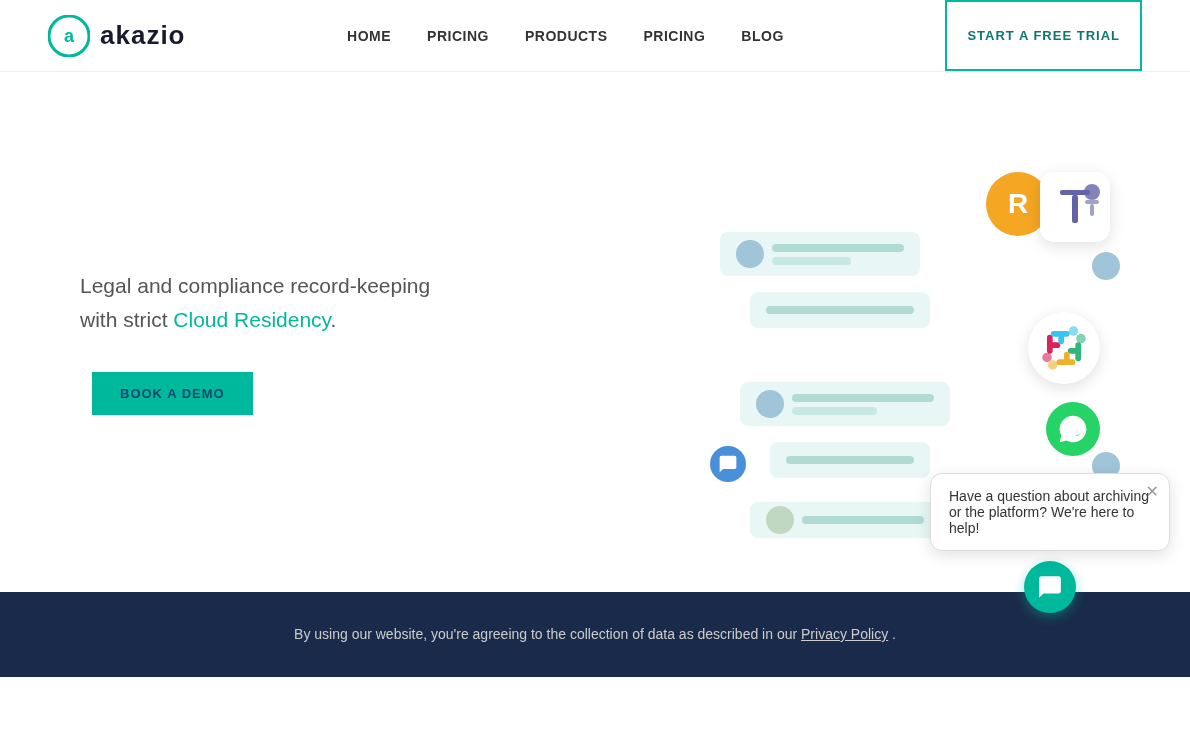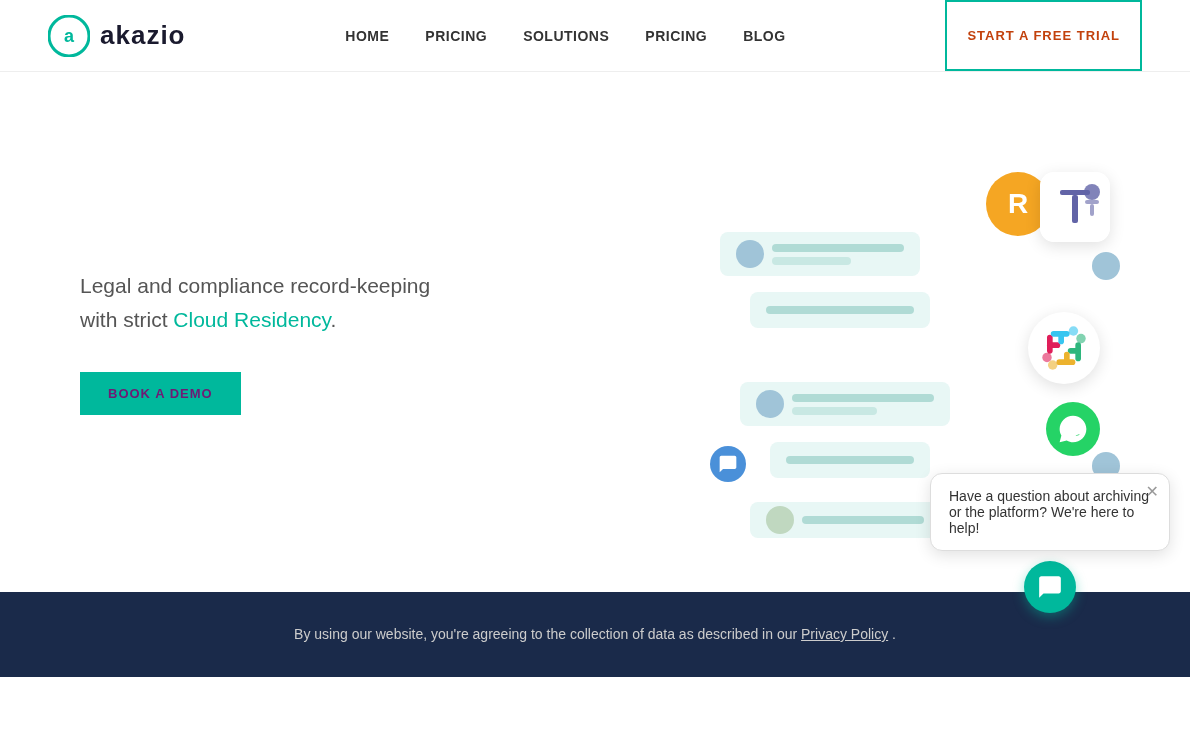--- a/index.html
+++ b/index.html
@@ -40,21 +40,21 @@
     }
     .nav-links a {
       text-decoration: none;
       font-size: 14px;
       font-weight: 600;
       color: #333;
       letter-spacing: 0.5px;
     }
     .cta-btn {
       border: 2px solid #00b89c;
-      color: #c2410c;
+      color: #0f766e;
       background: transparent;
       padding: 26px 20px;
       font-size: 13px;
       font-weight: 700;
       letter-spacing: 1px;
       cursor: pointer;
       text-transform: uppercase;
     }
 
     
@@ -85,28 +85,29 @@
       color: #555;
       line-height: 1.6;
       margin-bottom: 36px;
     }
     .hero-subtitle a {
       color: #00b89c;
       text-decoration: none;
     }
     .demo-btn {
       background: #00b89c;
-      color: #701a75;
+      color: #0c4a6e;
       border: none;
       padding: 14px 28px;
       font-size: 13px;
       font-weight: 700;
       letter-spacing: 1px;
       cursor: pointer;
       text-transform: uppercase;
+      margin-left: 12px;
     }
 
     
     .hero-right {
       position: relative;
       width: 420px;
       height: 380px;
       flex-shrink: 0;
     }
     .floating-card {
@@ -251,21 +252,21 @@
 
     <svg class="logo-icon" viewBox="0 0 42 42">
       <circle cx="21" cy="21" r="20" fill="none" stroke="#00b89c" stroke-width="3"></circle>
       <text x="21" y="27" text-anchor="middle" font-size="18" font-weight="900" fill="#00b89c">a</text>
     </svg>
     <span class="logo-text">akazio</span>
   </div>
   <ul class="nav-links">
     <li><a href="#">HOME</a></li>
     <li><a href="#">PRICING</a></li>
-    <li><a href="#">SOLUTIONS</a></li>
+    <li><a href="#">PRODUCTS</a></li>
     <li><a href="#">PRICING</a></li>
     <li><a href="#">BLOG</a></li>
   </ul>
   <button class="cta-btn">START A FREE TRIAL</button>
 </nav>
 
 <section class="hero">
   <div class="hero-left">
     <p class="hero-subtitle">
       <span>Legal and compliance record-keeping<br>with strict </span><a href="#">Cloud Residency</a><span>.</span>

